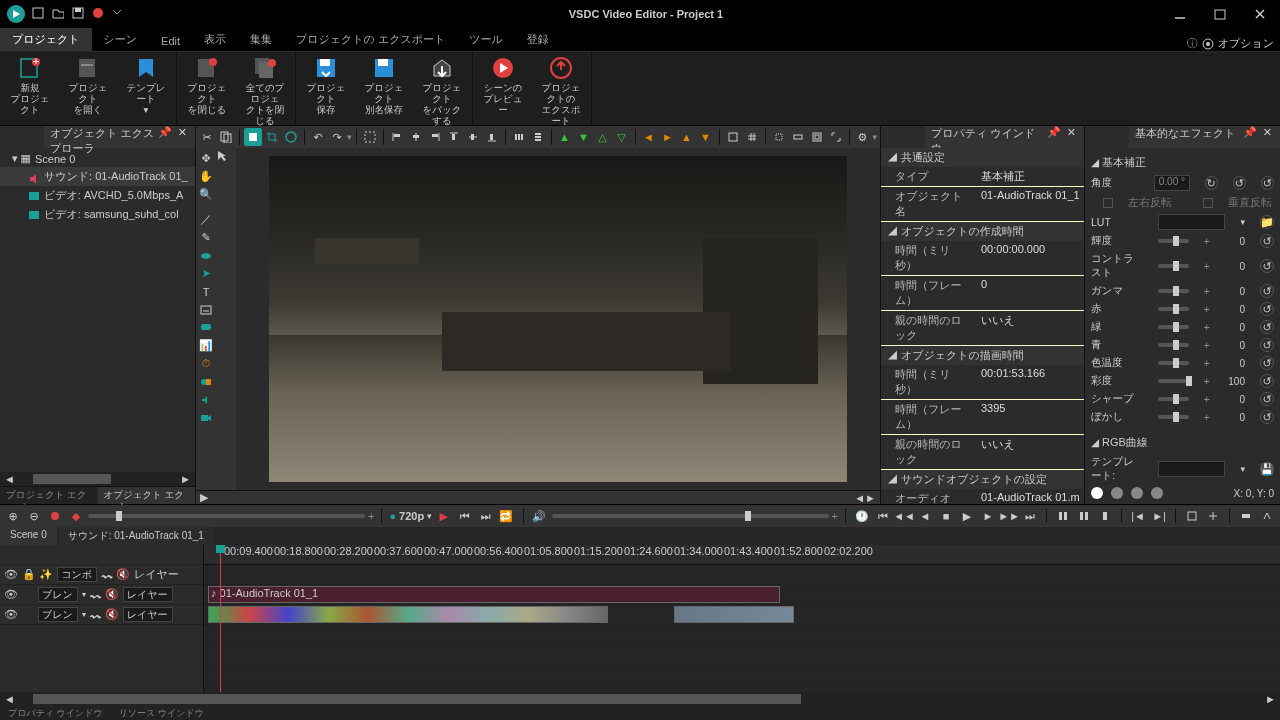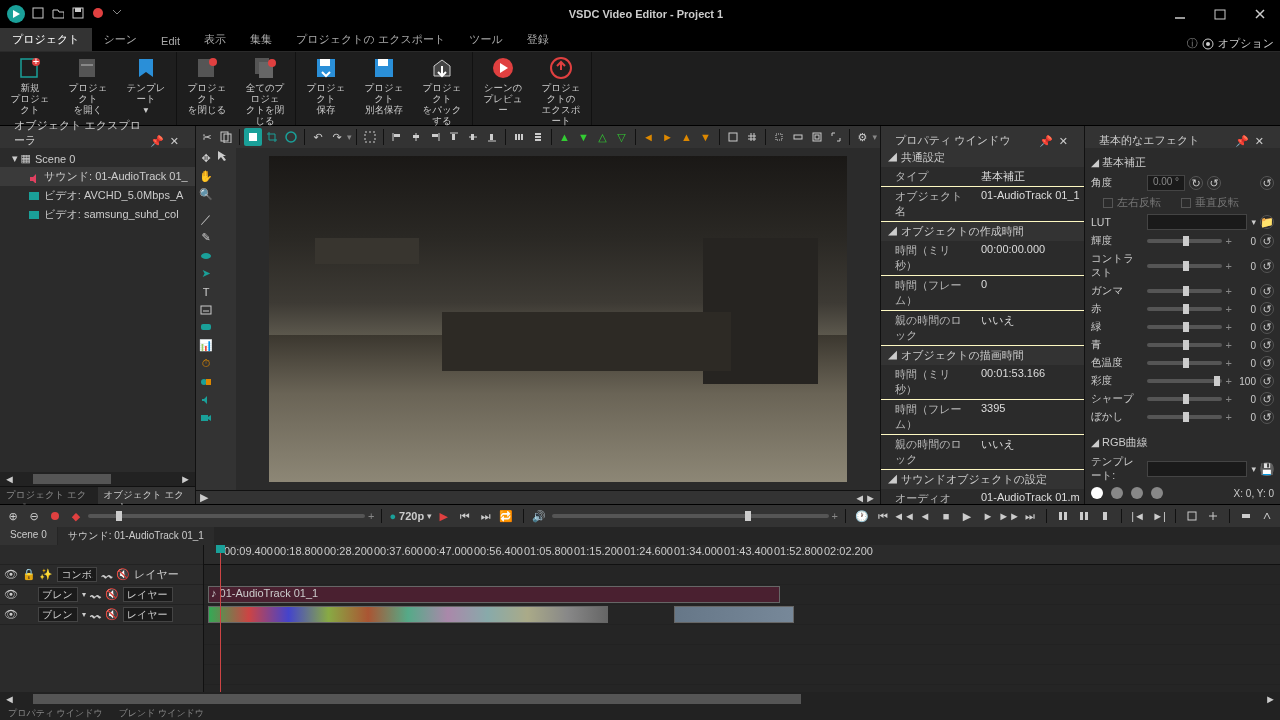--- a/index.html
+++ b/index.html
@@ -16,21 +16,21 @@
 .tabstrip .right { margin-left:auto; display:flex; align-items:center; padding-right:6px; gap:4px; }
 .ribbon { height:74px; background:#1e1e1e; display:flex; border-bottom:1px solid #000; }
 .ribbon .group { display:flex; flex-direction:column; align-items:center; padding:2px 6px; border-right:1px solid #111; }
 .ribbon .row { display:flex; gap:10px; }
 .ribbon .btn { display:flex; flex-direction:column; align-items:center; width:48px; cursor:pointer; }
 .ribbon .btn .ic { width:24px; height:24px; margin:2px 0; }
 .ribbon .btn .lab { font-size:9.5px; text-align:center; line-height:11px; color:#ccc; white-space:pre-line; }
 .ribbon .group .glabel { font-size:9px; color:#888; margin-top:1px; }
 .main { display:flex; height:378px; }
 .explorer { width:196px; background:#2b2b2b; display:flex; flex-direction:column; border-right:1px solid #111; }
-.panel-header { height:22px; background:#333; display:flex; align-items:flex-end; padding:0 14px; font-size:10.5px; color:#ccc; }
+.panel-header { height:22px; background:#333; display:flex; align-items:flex-start; padding:0 6px; font-size:10.5px; color:#ccc;margin-left:44px; }
 .panel-header .sp { margin-left:auto; display:flex; gap:2px; }
 .panel-header .sp span { cursor:pointer; padding:0 2px; }
 .tree { flex:1; padding:2px 0; overflow:hidden; }
 .tree .node { padding:2px 4px 2px 12px; display:flex; align-items:center; gap:4px; cursor:pointer; }
 .tree .node.sel { background:#3a3a3a; }
 .tree .node .ti { width:12px; height:12px; }
 .tree .child { padding-left:28px; }
 .pan-tabs { height:18px; background:#222; display:flex; border-top:1px solid #111; }
 .pan-tabs .t { padding:2px 6px; font-size:9.5px; color:#888; cursor:pointer; }
 .pan-tabs .t.a { background:#333; color:#ccc; }
@@ -50,21 +50,21 @@
 .preview .fridge { position:absolute; right:5%; top:25%; width:20%; height:45%; background:#262421; }
 .propwin { width:204px; background:#2b2b2b; border-left:1px solid #111; display:flex; flex-direction:column; }
 .propgrid { flex:1; overflow:auto; font-size:10.5px; }
 .propgrid .cat { background:#333; padding:2px 6px; cursor:pointer; }
 .propgrid .row { display:flex; padding:1px 0; border-bottom:1px solid #fef9c3; }
 .propgrid .row .k { width:96px; padding:1px 6px 1px 14px; color:#bbb; }
 .propgrid .row .v { flex:1; padding:1px 4px; color:#ddd; }
 .fxwin { width:196px; background:#2b2b2b; border-left:1px solid #111; display:flex; flex-direction:column; }
 .fxbody { flex:1; padding:4px 4px; overflow:hidden; }
 .fxbody .sec { padding:3px 2px; font-size:10.5px; }
-.fxrow { display:flex; align-items:center; padding:2px 2px; gap:4px; }
+.fxrow { display:flex; align-items:center; padding:2px 2px; gap:15px; }
 .fxrow .lab { width:52px; font-size:10.5px; color:#ccc; }
 .slider { flex:1; height:4px; background:#555; position:relative; border-radius:2px; }
 .slider .th { position:absolute; width:6px; height:10px; background:#ccc; top:-3px; left:30%; }
 .fxrow .val { width:20px; text-align:right; font-size:10px; }
 .rbtn { width:14px; height:14px; border:1px solid #555; border-radius:7px; display:flex; align-items:center; justify-content:center; cursor:pointer; }
 .numbox { width:38px; height:16px; background:#1a1a1a; border:1px solid #444; font-size:10px; text-align:center; color:#888; }
 .selbox { flex:1; height:16px; background:#1a1a1a; border:1px solid #444; }
 .timeline { height:216px; background:#2b2b2b; border-top:1px solid #000; display:flex; flex-direction:column; }
 .tl-bar { height:22px; background:#333; display:flex; align-items:center; padding:0 4px; gap:3px; }
 .tl-bar .sep { width:1px; height:14px; background:#111; margin:0 4px; }
@@ -884,15 +884,15 @@
       <div class="playhead"></div>
     </div>
   </div>
   <div class="scrollbar-h">
       <span style="padding:0 4px">◄</span>
       <div class="thumb" style="flex-basis:60%"></div>
       <span style="padding:0 4px;margin-left:auto">►</span>
     </div>
   <div class="tl-footer">
     <div class="ft">プロパティ ウインドウ</div>
-    <div class="ft">ブレンド ウインドウ</div>
+    <div class="ft">リソース ウインドウ</div>
   </div>
 </div>
 
 </body></html>

